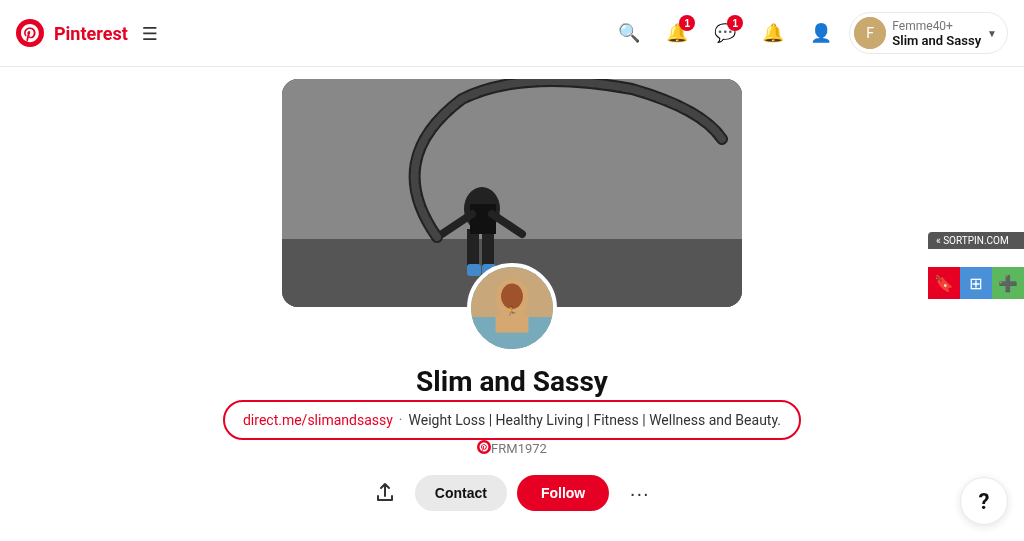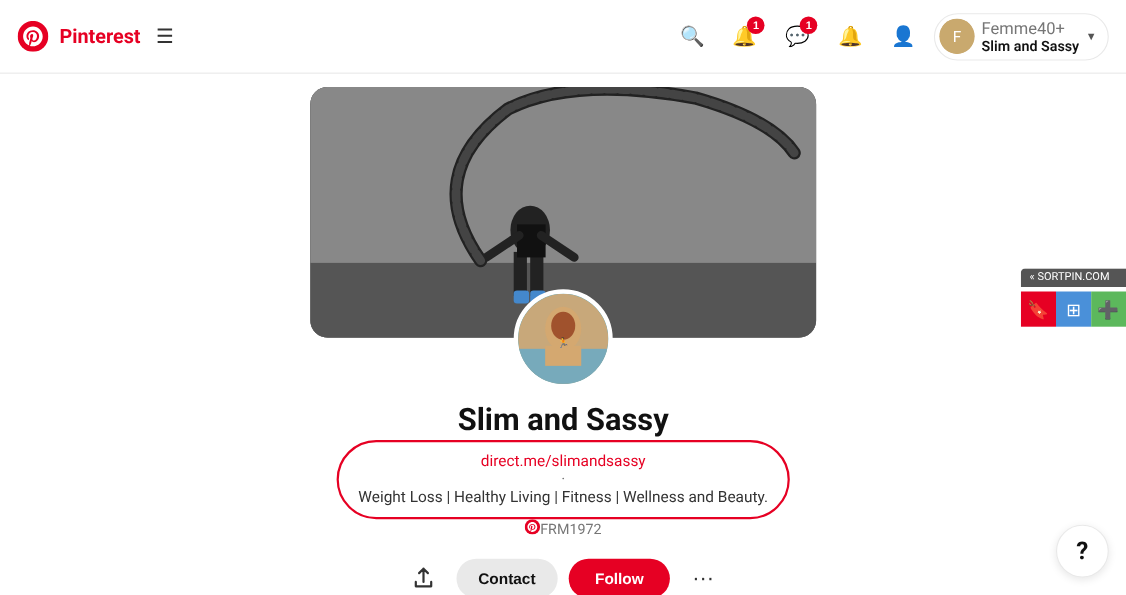--- a/index.html
+++ b/index.html
@@ -23,21 +23,21 @@
       display: flex; align-items: center; gap: 6px;
       border: 1px solid #e9e9e9; border-radius: 24px;
       padding: 4px 10px 4px 4px; cursor: pointer; background: #fff;
     }
     .user-avatar-small {
       width: 32px; height: 32px; border-radius: 50%; background: #c9a96e;
       display: flex; align-items: center; justify-content: center;
       overflow: hidden; font-size: 12px;
     }
     .user-account-info { display: flex; flex-direction: column; }
-    .user-account-name-small { font-size: 15px; color: #767676; }
+    .user-account-name-small { font-size: 12px; color: #767676; }
     .user-account-name { font-size: 13px; font-weight: 600; }
     .chevron-down { font-size: 10px; color: #555; }
     .icon-btn {
       width: 40px; height: 40px; border-radius: 50%;
       display: flex; align-items: center; justify-content: center;
       cursor: pointer; position: relative; background: #fff;
       border: none; font-size: 18px; color: #333;
     }
     .badge {
       position: absolute; top: 2px; right: 2px;
@@ -107,22 +107,22 @@
       background: #e60023; cursor: pointer; font-size: 14px; font-weight: 600; color: #fff;
     }
     .more-btn {
       width: 40px; height: 40px; border-radius: 50%; border: none;
       background: transparent; cursor: pointer; font-size: 20px; color: #333;
       display: flex; align-items: center; justify-content: center;
     }
 
     
     .sortpin-sidebar {
-      position: fixed; right: 0; top: 244px;
-      display: flex; flex-direction: column; gap: 4px;
+      position: fixed; right: 0; top: 232px;
+      display: flex; flex-direction: column; gap: 18px;
       z-index: 200;
     }
     .sortpin-header {
       background: #555; color: #fff; font-size: 10px;
       padding: 3px 8px; display: flex; align-items: center; gap: 3px;
       border-radius: 4px 0 0 0;
     }
     .sortpin-btn {
       width: 32px; height: 32px; display: flex; align-items: center; justify-content: center;
       cursor: pointer; font-size: 16px;
@@ -235,21 +235,21 @@
         <ellipse cx="45" cy="32" rx="12" ry="14" fill="#a0522d"></ellipse>
         <text x="45" y="52" text-anchor="middle" font-size="10" fill="#333">🏃</text>
       </svg>
     </div>
   </div>
 
   <div class="profile-info">
     <h1 class="profile-name">Slim and Sassy</h1>
 
     <div class="profile-bio" style="position:relative; margin-top: 8px;">
-      <span class="bio-annotation" style="position:relative; display:inline-flex; align-items:center; gap:0; padding: 6px 16px; flex-direction: column;">
+      <span class="bio-annotation" style="position:relative; display:inline-flex; align-items:center; gap:0; padding: 6px 16px;">
         <span class="red-oval" style="border-radius: 40px; top:-6px; bottom:-6px; left:-4px; right:-4px;"></span>
         <a class="profile-link" href="#">direct.me/slimandsassy</a>
         <span class="bio-separator">·</span>
         <span class="bio-text">Weight Loss | Healthy Living | Fitness | Wellness and Beauty.</span>
       </span>
     </div>
 
     <div class="pinterest-id">
       <span class="pinterest-icon-small">
         <svg width="14" height="14" viewBox="0 0 14 14">

